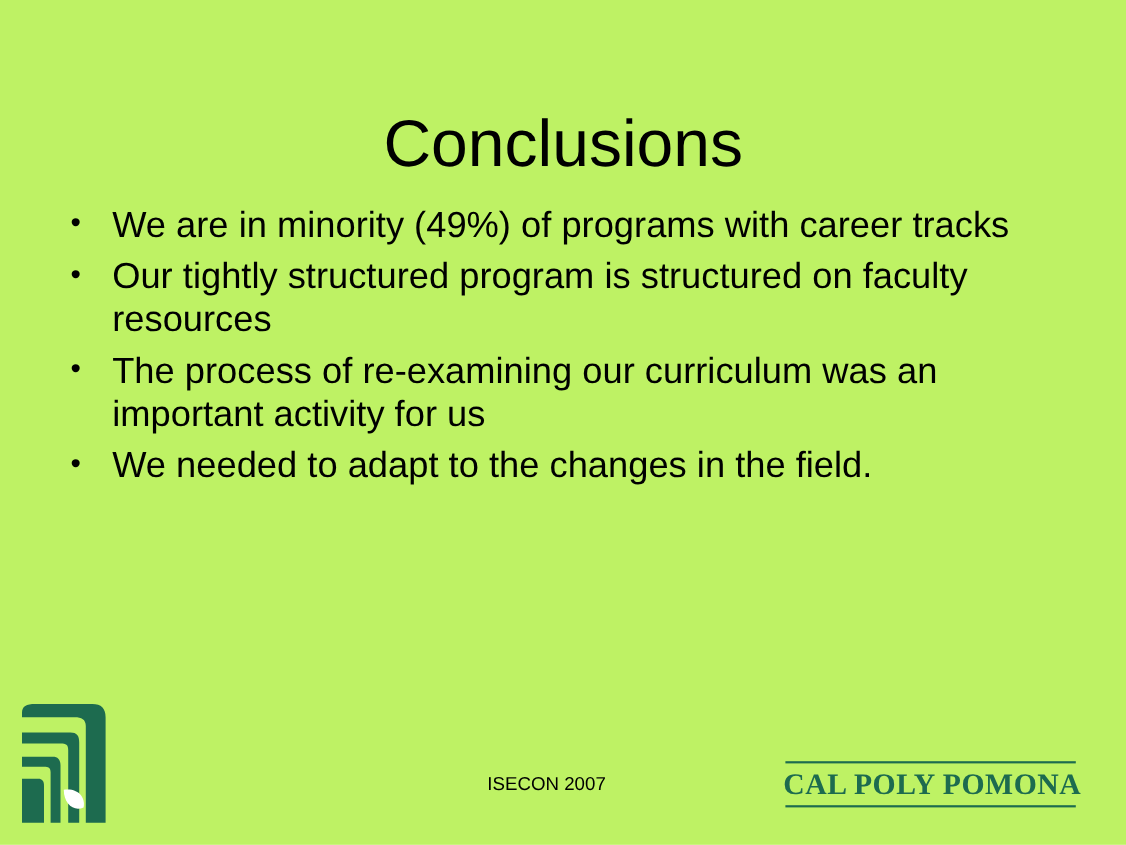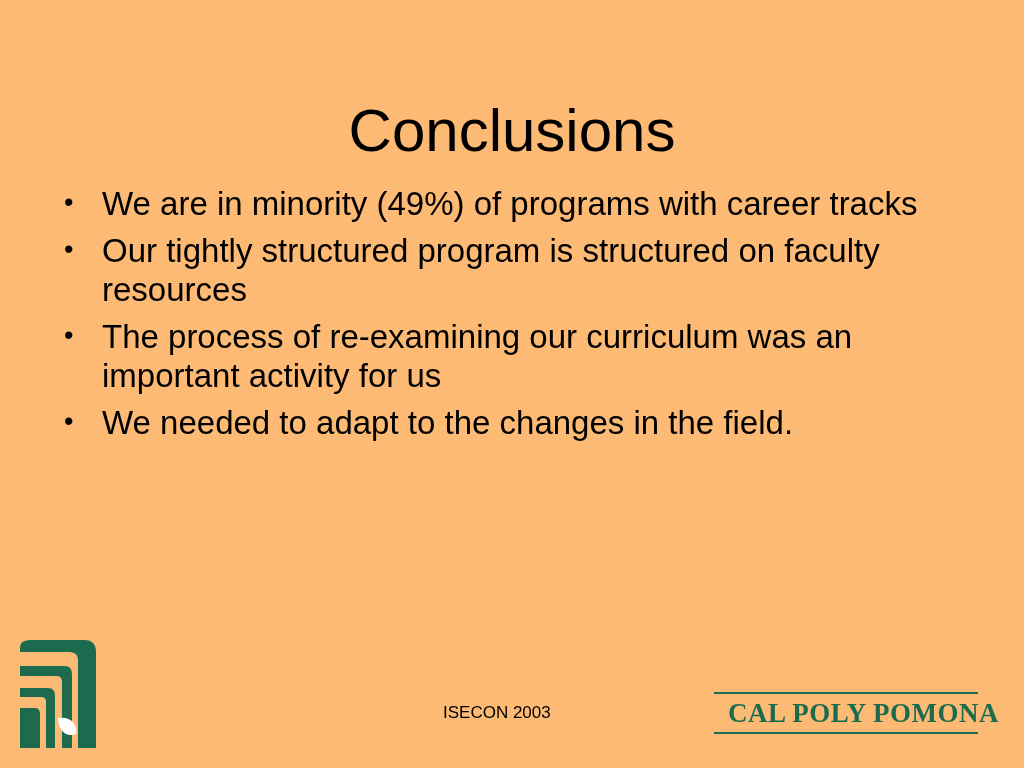--- a/index.html
+++ b/index.html
@@ -11,21 +11,21 @@
     width: 1024px;
     height: 768px;
     overflow: hidden;
     font-family: "Liberation Sans", sans-serif;
     color: #000000;
     position: relative;
   }
   .slide {
     position: absolute;
     inset: 0;
-    background: #fdba74;
+    background: #bef264;
   }
   .slide-title {
     position: absolute;
     top: 58px;
     left: 0;
     width: 100%;
     text-align: center;
     font-size: 60px;
     font-weight: normal;
     line-height: 1.1;
@@ -75,21 +75,21 @@
   }
   .logo-cpp {
     position: absolute;
     left: 712px;
     top: 688px;
     width: 268px;
     height: 48px;
   }
   .cpp-text {
     position: absolute;
-    left: 16px;
+    left: 0;
     top: 10px;
     width: 268px;
     text-align: center;
     font-family: "Liberation Serif", serif;
     font-size: 27px;
     font-weight: bold;
     letter-spacing: 0.5px;
     color: #1d6b4f;
     white-space: nowrap;
   }
@@ -129,21 +129,21 @@
     <li class="bullet-item">
       <span class="bullet-marker">•</span>
       <span class="bullet-text">The process of re-examining our curriculum was an important activity for us</span>
     </li>
     <li class="bullet-item">
       <span class="bullet-marker">•</span>
       <span class="bullet-text">We needed to adapt to the changes in the field.</span>
     </li>
   </ul>
 
-  <div class="footer-text">ISECON 2003</div>
+  <div class="footer-text">ISECON 2007</div>
 
   <div class="logo-leaf">
     <svg viewBox="0 0 82 112" width="82" height="112" xmlns="http://www.w3.org/2000/svg">
       <path d="M2 10 C2 4 6 2 14 2 L66 2 C74 2 78 6 78 14 L78 110 L60 110 L60 22 C60 16 56 14 50 14 L2 14 Z" fill="#1d6b4f"></path>
       <path d="M2 28 L46 28 C52 28 54 31 54 37 L54 110 L44 110 L44 44 C44 39 42 38 37 38 L2 38 Z" fill="#1d6b4f"></path>
       <path d="M2 50 L30 50 C35 50 37 53 37 58 L37 110 L28 110 L28 64 C28 60 26 59 22 59 L2 59 Z" fill="#1d6b4f"></path>
       <path d="M2 70 L17 70 C20 70 22 72 22 76 L22 110 L2 110 Z" fill="#1d6b4f"></path>
       <path d="M40 80 C52 78 60 86 58 96 C49 100 40 93 40 80 Z" fill="#ffffff"></path>
     </svg>
   </div>

